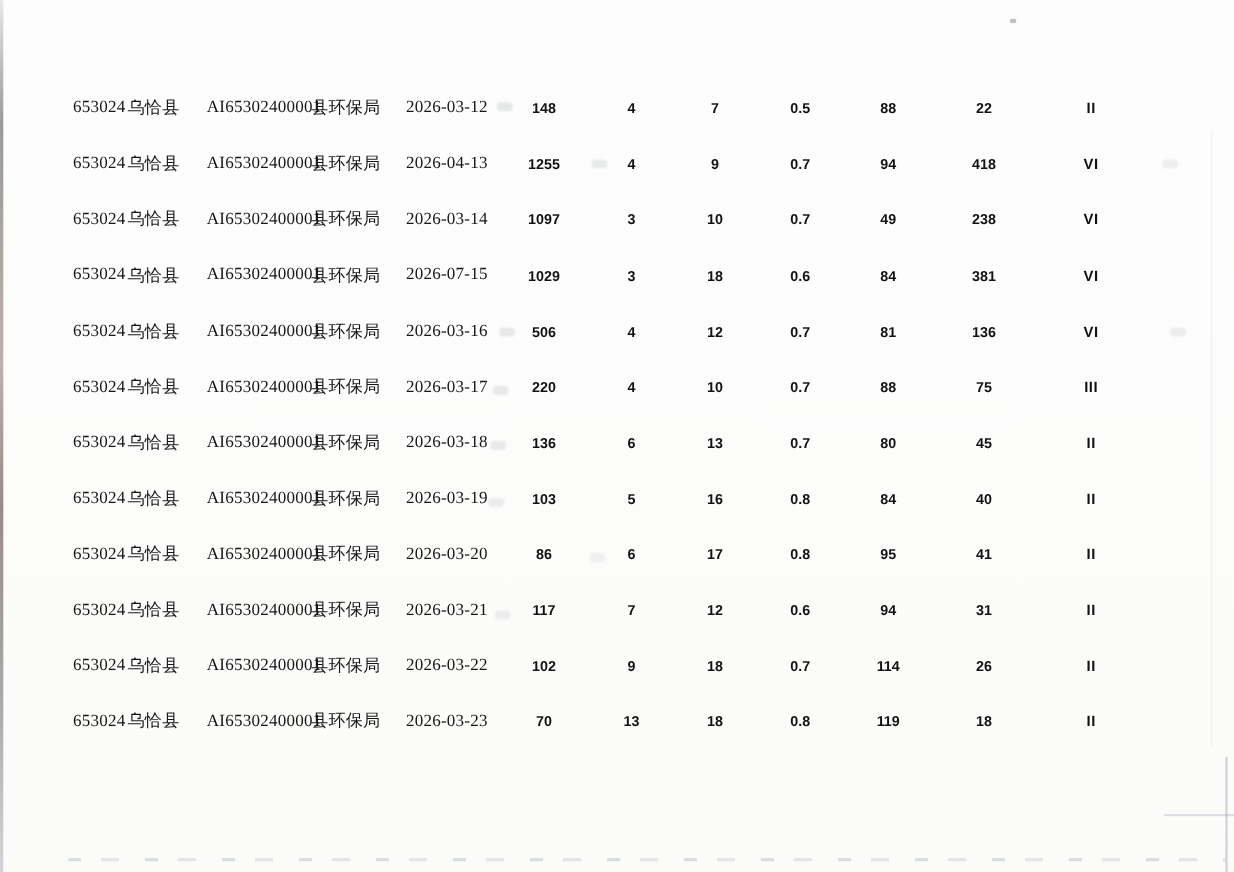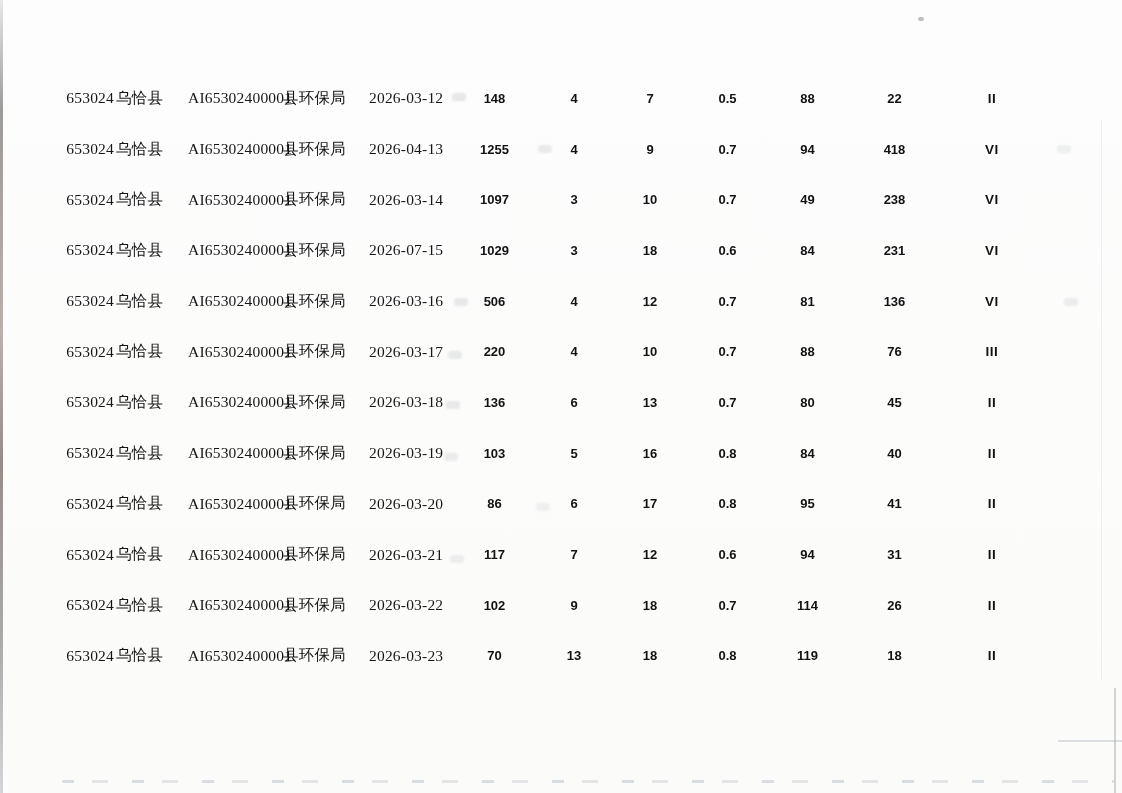--- a/index.html
+++ b/index.html
@@ -135,21 +135,21 @@
         <span class="cell c-serif c-code">653024</span>
         <span class="cell c-serif">乌恰县</span>
         <span class="cell c-serif">AI65302400001</span>
         <span class="cell c-serif">县环保局</span>
         <span class="cell c-serif">2026-07-15</span>
         <span class="cell c-num">1029</span>
         <span class="cell c-num">3</span>
         <span class="cell c-num">18</span>
         <span class="cell c-num">0.6</span>
         <span class="cell c-num">84</span>
-        <span class="cell c-num">231</span>
+        <span class="cell c-num">381</span>
         <span class="cell c-grade">VI</span>
       </div>
       <div class="row">
         <span class="cell c-serif c-code">653024</span>
         <span class="cell c-serif">乌恰县</span>
         <span class="cell c-serif">AI65302400001</span>
         <span class="cell c-serif">县环保局</span>
         <span class="cell c-serif">2026-03-16</span>
         <span class="cell c-num">506</span>
         <span class="cell c-num">4</span>
@@ -163,21 +163,21 @@
         <span class="cell c-serif c-code">653024</span>
         <span class="cell c-serif">乌恰县</span>
         <span class="cell c-serif">AI65302400001</span>
         <span class="cell c-serif">县环保局</span>
         <span class="cell c-serif">2026-03-17</span>
         <span class="cell c-num">220</span>
         <span class="cell c-num">4</span>
         <span class="cell c-num">10</span>
         <span class="cell c-num">0.7</span>
         <span class="cell c-num">88</span>
-        <span class="cell c-num">76</span>
+        <span class="cell c-num">75</span>
         <span class="cell c-grade">III</span>
       </div>
       <div class="row">
         <span class="cell c-serif c-code">653024</span>
         <span class="cell c-serif">乌恰县</span>
         <span class="cell c-serif">AI65302400001</span>
         <span class="cell c-serif">县环保局</span>
         <span class="cell c-serif">2026-03-18</span>
         <span class="cell c-num">136</span>
         <span class="cell c-num">6</span>

